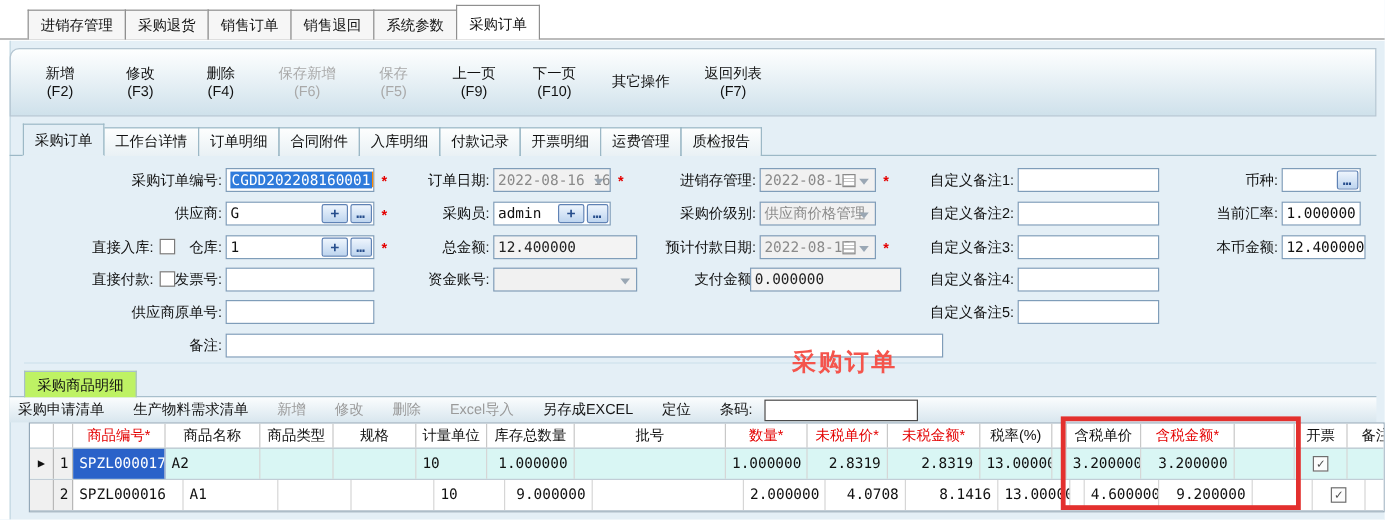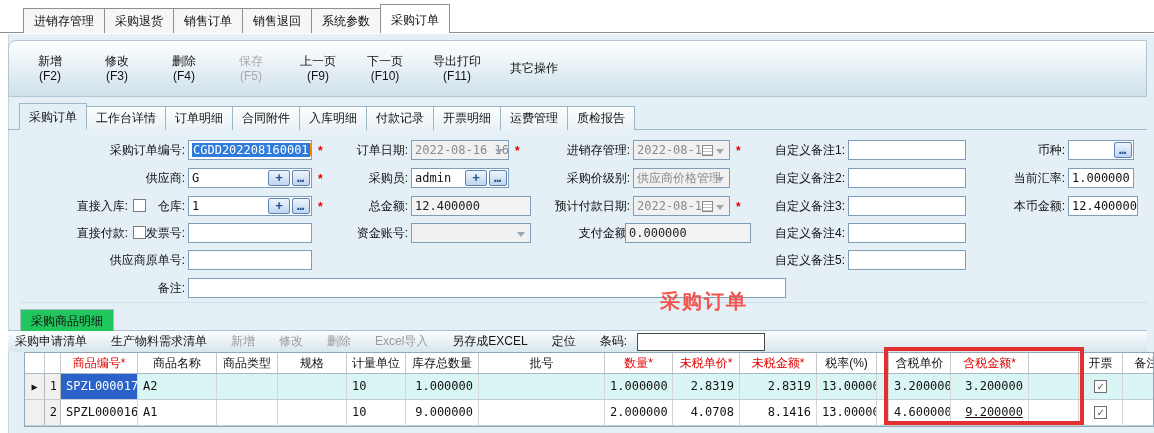--- a/index.html
+++ b/index.html
@@ -42,21 +42,21 @@
   .sbtn.plus{width:22px;}
   .sbtn.dots{width:18px;letter-spacing:1px;}
   .arr{position:absolute;right:5px;top:8px;width:0;height:0;border-left:4px solid transparent;border-right:4px solid transparent;border-top:5px solid #9aa7b4;}
   .cal{position:absolute;right:16px;top:4px;width:11px;height:11px;border:1px solid #8a8a8a;background:repeating-linear-gradient(#fff 0 2px,#c2c2c2 2px 3px);}
   .cbx{position:absolute;width:13px;height:13px;border:1px solid #7a7a7a;background:#fff;}
 
   .watermark{position:absolute;left:660px;top:288px;font-size:20px;font-weight:bold;color:var(--wm);letter-spacing:2px;z-index:4;}
   .formline{position:absolute;left:20px;top:302px;width:1127px;height:1px;background:#cfe2ec;}
 
   
-  .grouptab{position:absolute;left:20px;top:309px;height:22px;padding:3px 10px;background:#22c55e;border:1px solid #a8bfcc;border-bottom:none;z-index:2;}
+  .grouptab{position:absolute;left:20px;top:309px;height:22px;padding:3px 10px;background:#bef264;border:1px solid #a8bfcc;border-bottom:none;z-index:2;}
   .dtoolbar{position:absolute;left:8px;top:330px;width:1139px;height:22px;border-top:1px solid #a8bfcc;background:linear-gradient(#fbfdfe,#d8e6ee);display:flex;align-items:center;padding-left:7px;gap:24px;}
   .dact{white-space:nowrap;color:#151515;cursor:default;}
   .dact.disabled{color:#9a9a9a;}
   .barcode-input{width:128px;height:18px;border:1px solid #4a4a4a;background:#fff;margin-left:-14px;}
 
   
   .grid{position:absolute;left:24px;top:352px;width:1130px;overflow:hidden;border:1px solid #93a8b8;background:#fff;}
   .g-row{display:flex;height:26px;border-bottom:1px solid #c2cdd6;background:#fff;}
   .g-row.alt1{background:var(--row1);}
   .g-head{height:21px;border-bottom:1px solid #a8b8c4;background:#fff;}
@@ -93,37 +93,41 @@
     </div>
     <div class="tbtn">
       <div>修改</div>
       <div>(F3)</div>
     </div>
     <div class="tbtn">
       <div>删除</div>
       <div>(F4)</div>
     </div>
     <div class="tbtn disabled">
+      <div>保存新增</div>
+      <div>(F6)</div>
+    </div>
+    <div class="tbtn disabled">
       <div>保存</div>
       <div>(F5)</div>
     </div>
     <div class="tbtn">
       <div>上一页</div>
       <div>(F9)</div>
     </div>
     <div class="tbtn">
       <div>下一页</div>
       <div>(F10)</div>
     </div>
     <div class="tbtn">
-      <div>导出打印</div>
-      <div>(F11)</div>
-    </div>
-    <div class="tbtn">
       <div>其它操作</div>
+    </div>
+    <div class="tbtn">
+      <div>返回列表</div>
+      <div>(F7)</div>
     </div>
   </div>
 
 <div class="subbar">
   <div class="tabs" id="sub-tabs">
       <div class="tab active">采购订单</div>
       <div class="tab">工作台详情</div>
       <div class="tab">订单明细</div>
       <div class="tab">合同附件</div>
       <div class="tab">入库明细</div>
@@ -268,34 +272,34 @@
       <div class="g-cell r" style="width: 78px;">3.200000</div>
       <div class="g-cell" style="width: 50px;"></div>
       <div class="g-cell" style="width: 44px;">
         <div class="gcb">✓</div>
       </div>
       <div class="g-cell" style="width: 48px;"></div>
     </div>
     <div class="g-row">
       <div class="g-cell fixed" style="width: 20px;"></div>
       <div class="g-cell fixed r" style="width: 16px;">2</div>
-      <div class="g-cell" style="width: 77px;">SPZL000016</div>
+      <div class="g-cell" style="width: 92px;">SPZL000016</div>
       <div class="g-cell" style="width: 79px;">A1</div>
       <div class="g-cell" style="width: 61px;"></div>
       <div class="g-cell" style="width: 69px;"></div>
       <div class="g-cell" style="width: 59px;">10</div>
       <div class="g-cell r" style="width: 73px;">9.000000</div>
       <div class="g-cell" style="width: 126px;"></div>
       <div class="g-cell r" style="width: 68px;">2.000000</div>
       <div class="g-cell r" style="width: 67px;">4.0708</div>
       <div class="g-cell r" style="width: 77px;">8.1416</div>
       <div class="g-cell r" style="width: 60px;">13.000000</div>
       <div class="g-cell" style="width: 12px;"></div>
       <div class="g-cell r" style="width: 62px;">4.600000</div>
-      <div class="g-cell r" style="width: 78px; text-decoration: underline;">9.200000</div>
+      <div class="g-cell r" style="width: 78px;">9.200000</div>
       <div class="g-cell" style="width: 50px;"></div>
       <div class="g-cell" style="width: 44px;">
         <div class="gcb">✓</div>
       </div>
       <div class="g-cell" style="width: 48px;"></div>
     </div>
   </div>
 
 <div class="hlbox"></div>
 

